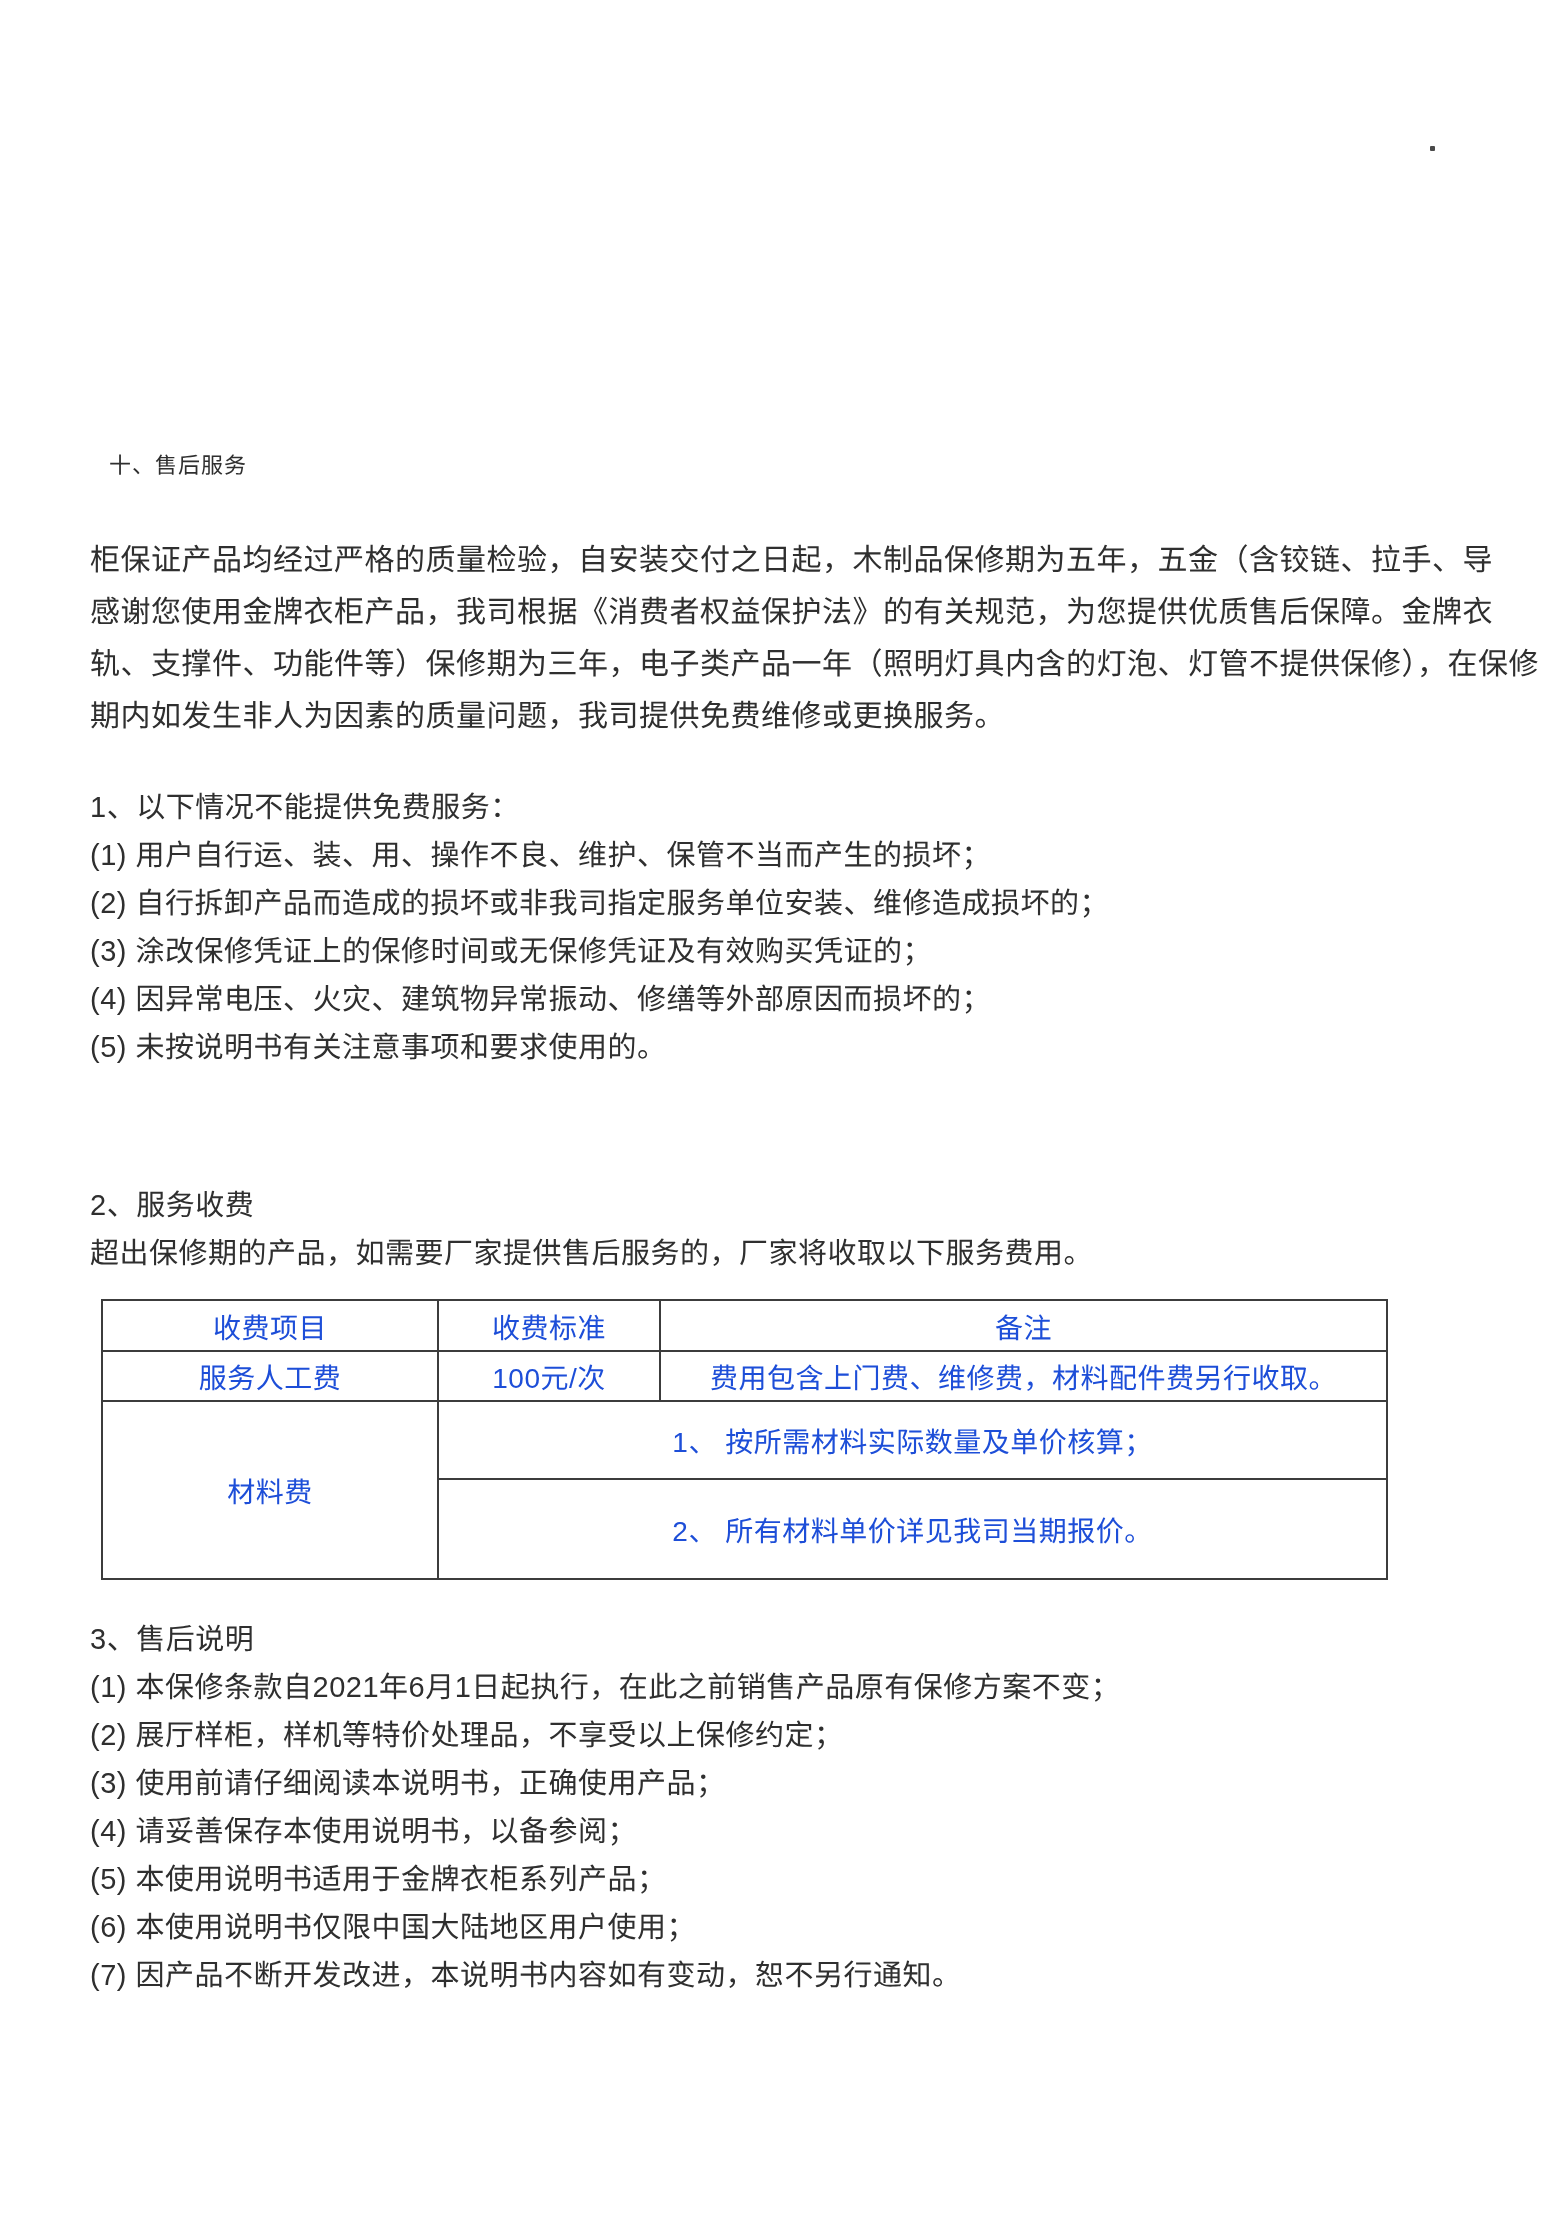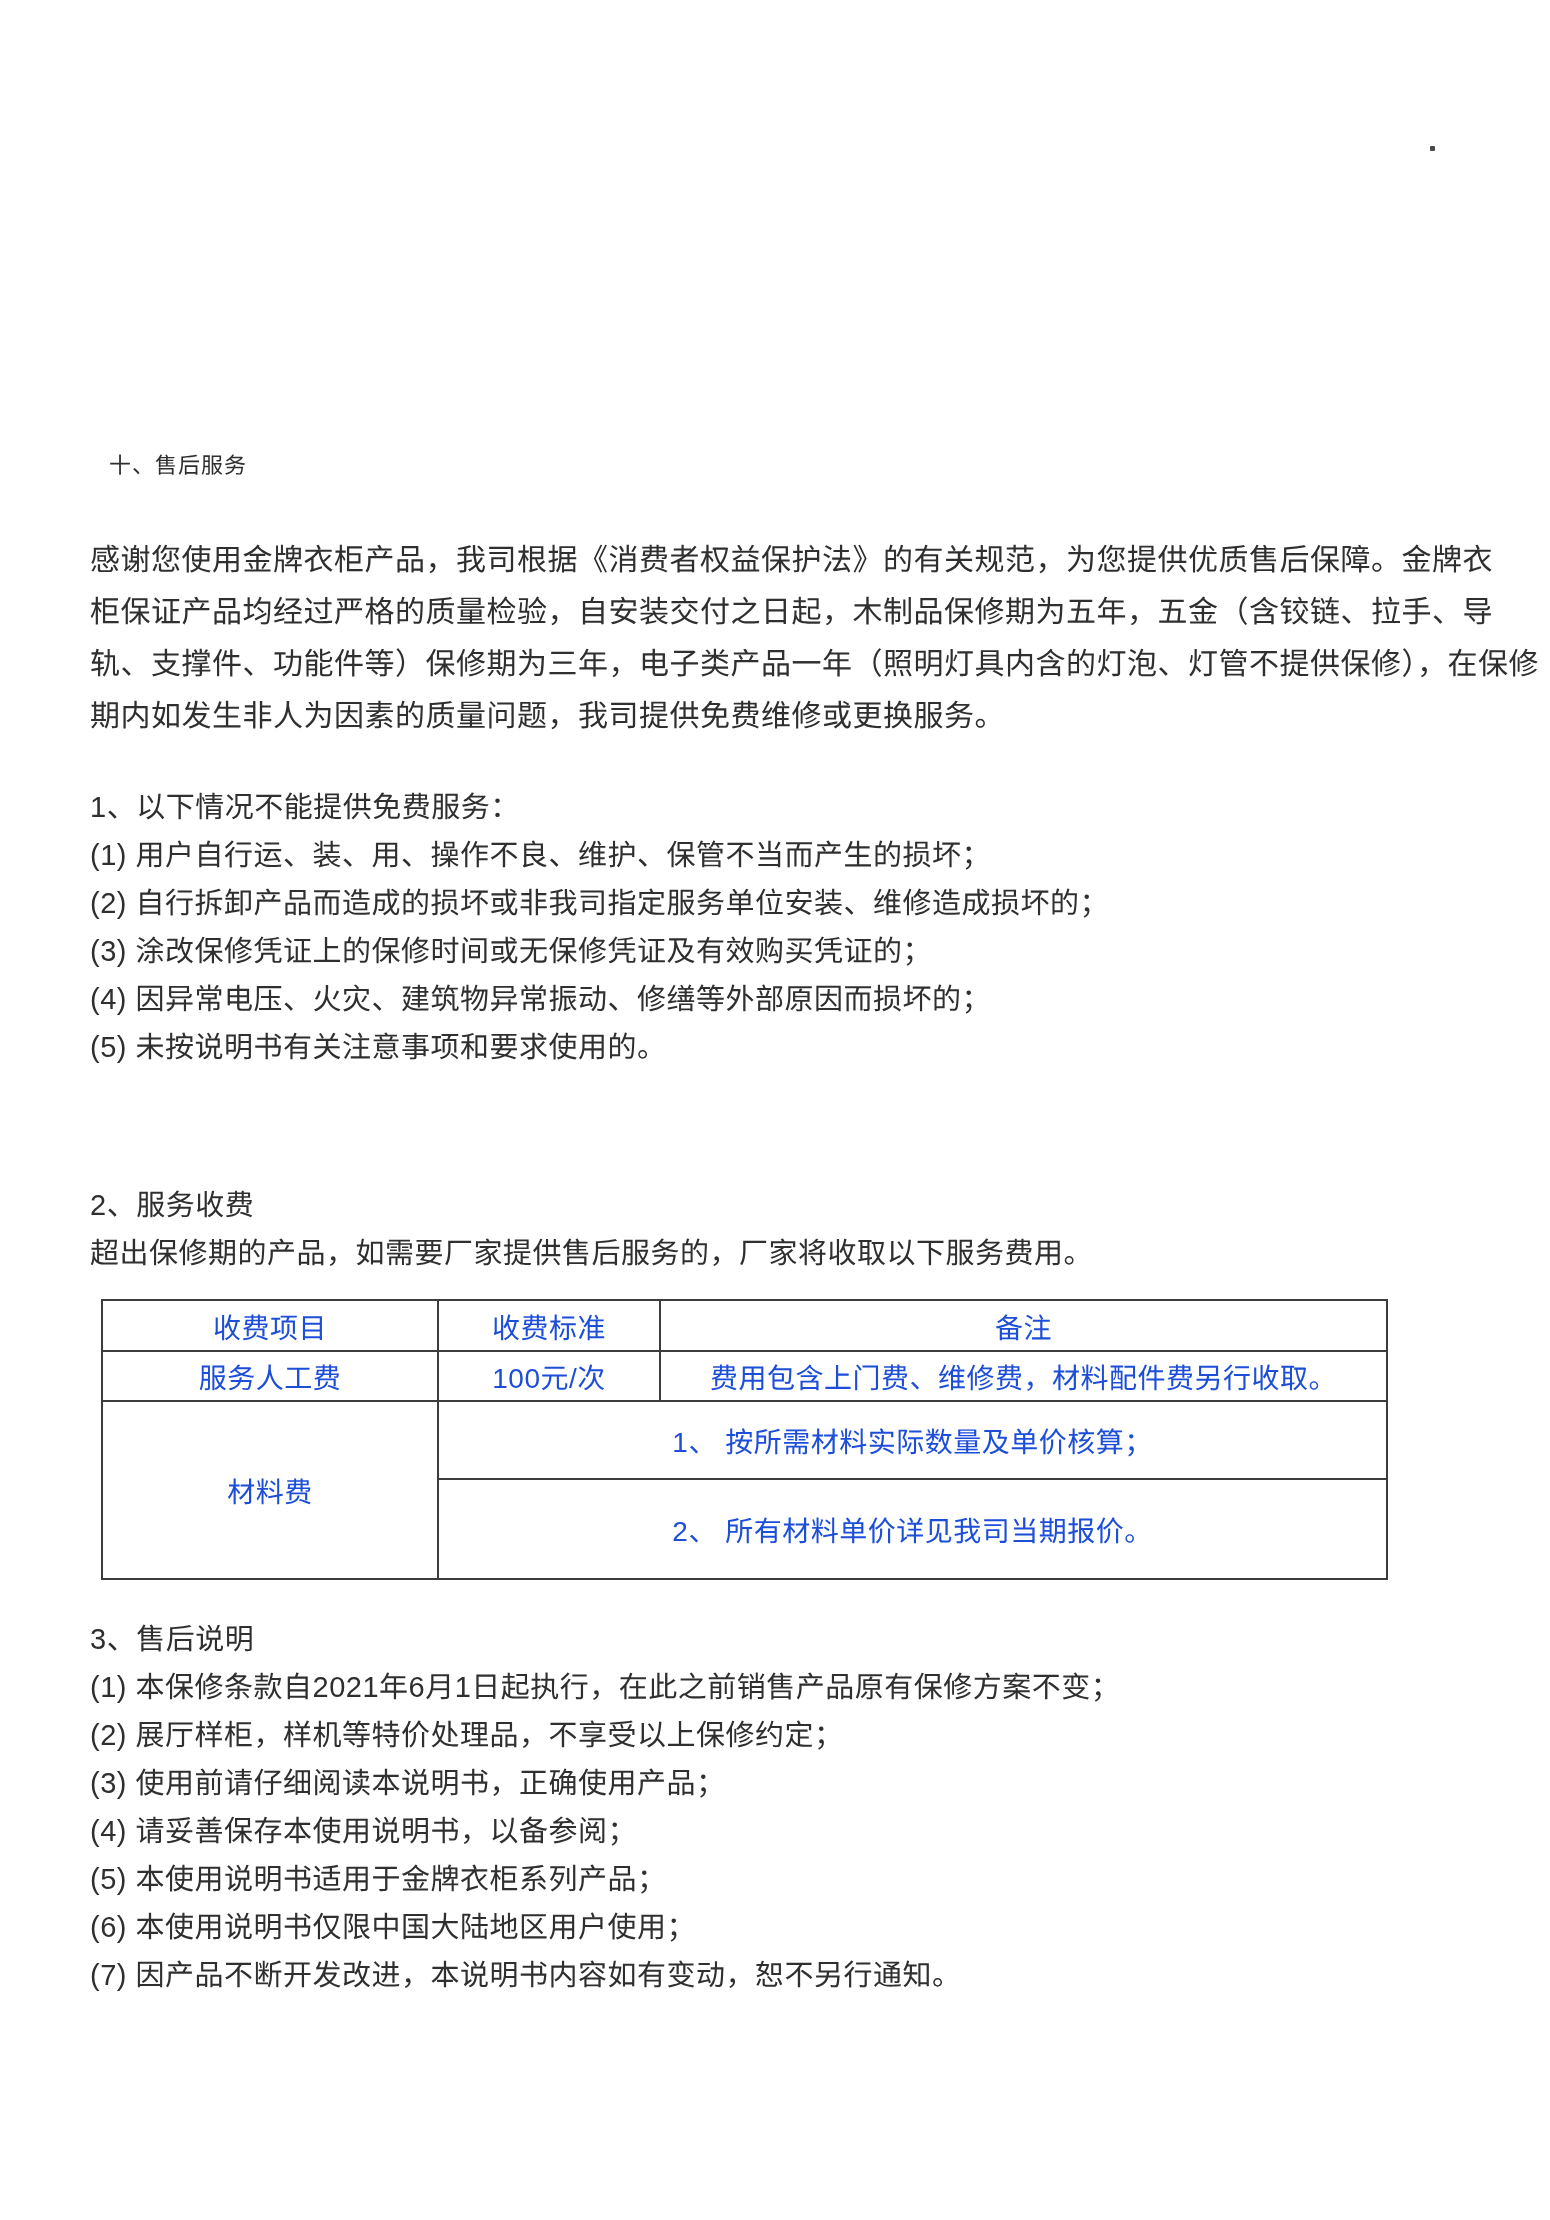--- a/index.html
+++ b/index.html
@@ -81,22 +81,22 @@
 </head>
 <body>
 
 <div class="page">
 
   <div class="artifact-dot"></div>
 
   <h1 class="page-title">十、售后服务</h1>
 
   <div class="intro">
+    <div class="line">柜保证产品均经过严格的质量检验，自安装交付之日起，木制品保修期为五年，五金（含铰链、拉手、导</div>
     <div class="line">感谢您使用金牌衣柜产品，我司根据《消费者权益保护法》的有关规范，为您提供优质售后保障。金牌衣</div>
-    <div class="line">柜保证产品均经过严格的质量检验，自安装交付之日起，木制品保修期为五年，五金（含铰链、拉手、导</div>
     <div class="line">轨、支撑件、功能件等）保修期为三年，电子类产品一年（照明灯具内含的灯泡、灯管不提供保修），在保修</div>
     <div class="line">期内如发生非人为因素的质量问题，我司提供免费维修或更换服务。</div>
   </div>
 
   <div class="sec sec1">
     <div class="line">1、以下情况不能提供免费服务：</div>
     <div class="line">(1) 用户自行运、装、用、操作不良、维护、保管不当而产生的损坏；</div>
     <div class="line">(2) 自行拆卸产品而造成的损坏或非我司指定服务单位安装、维修造成损坏的；</div>
     <div class="line">(3) 涂改保修凭证上的保修时间或无保修凭证及有效购买凭证的；</div>
     <div class="line">(4) 因异常电压、火灾、建筑物异常振动、修缮等外部原因而损坏的；</div>

